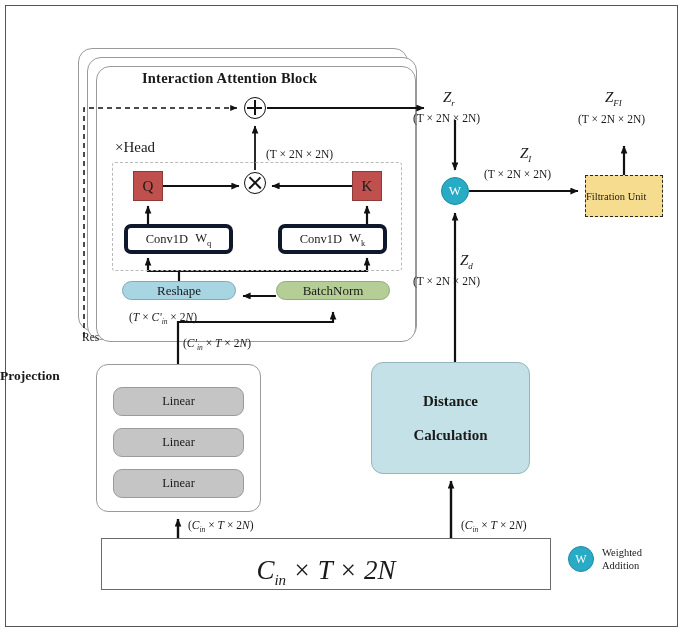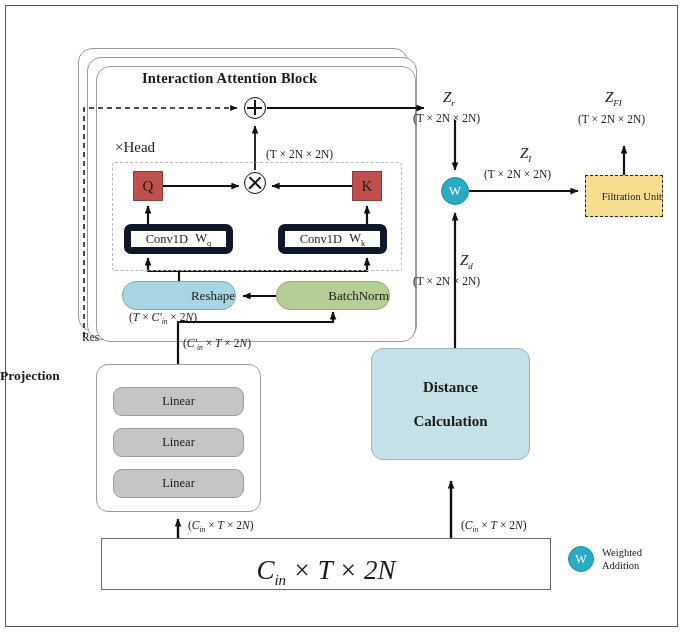--- a/index.html
+++ b/index.html
@@ -47,33 +47,33 @@
     border:1px solid #8d3b38;box-sizing:border-box;
     display:flex;align-items:center;justify-content:center;
     color:#1b1b1b;font-size:15px;
   }
   .q-box{left:133px;top:171px;}
   .k-box{left:352px;top:171px;}
 
   
   .conv{
     position:absolute;width:109px;height:30px;background:#fff;
-    border:7px solid #0f172a;border-radius:7px;box-sizing:border-box;
+    border:4px solid #0f172a;border-radius:7px;box-sizing:border-box;
     display:flex;align-items:center;justify-content:center;gap:7px;
     font-size:12.5px;white-space:nowrap;
   }
   .conv-q{left:124px;top:224px;}
   .conv-k{left:278px;top:224px;}
   .conv .sub{font-size:12.5px;}
   .conv .sub sub{font-size:8.5px;}
 
   
   .pillbox{
-    position:absolute;height:29px;border-radius:14px;box-sizing:border-box;
-    display:flex;align-items:center;justify-content:flex-end;
+    position:absolute;height:19px;border-radius:14px;box-sizing:border-box;
+    display:flex;align-items:center;justify-content:center;
     font-size:13px;border:1px solid #7f9aa5;white-space:nowrap;
   }
   .reshape{left:122px;top:281px;width:114px;background:#a8d5e2;border-color:#7fa9b8;}
   .batchnorm{left:276px;top:281px;width:114px;background:#b5ce96;border-color:#93ab78;}
 
   
   .proj-card{
     position:absolute;left:96px;top:364px;width:165px;height:148px;
     border:1px solid #9a9a9a;border-radius:12px;background:#fff;box-sizing:border-box;
   }
@@ -83,21 +83,21 @@
   }
   .linear{
     position:absolute;left:113px;width:131px;height:29px;background:#c5c5c5;
     border:1px solid #9b9b9b;border-radius:9px;box-sizing:border-box;
     display:flex;align-items:center;justify-content:center;font-size:12.5px;
   }
   .lin1{top:387px;} .lin2{top:428px;} .lin3{top:469px;}
 
   
   .dist-box{
-    position:absolute;left:371px;top:348px;width:159px;height:112px;
+    position:absolute;left:371px;top:362px;width:159px;height:112px;
     background:#c3e1e6;border:1px solid #93b7bd;border-radius:12px;box-sizing:border-box;
     display:flex;flex-direction:column;align-items:center;justify-content:center;gap:17px;
     font-size:15px;font-weight:bold;
   }
 
   
   .input-bar{
     position:absolute;left:101px;top:538px;width:450px;height:52px;
     background:#fff;border:1px solid #6a6a6a;box-sizing:border-box;
     display:flex;align-items:flex-end;justify-content:center;
@@ -111,21 +111,21 @@
     background:#29abc5;border:1px solid #1c8da3;box-sizing:border-box;
     display:flex;align-items:center;justify-content:center;
     font-size:13px;color:#fff;
   }
   .w-main{left:441px;top:177px;}
 
   
   .filt-box{
     position:absolute;left:585px;top:175px;width:78px;height:42px;
     background:#f6dc8e;border:1.7px dashed #262626;box-sizing:border-box;
-    display:flex;align-items:center;justify-content:flex-end;
+    display:flex;align-items:center;justify-content:flex-start;
     font-size:10.5px;white-space:nowrap;
   }
 
   
   .op{
     position:absolute;width:22px;height:22px;border-radius:50%;
     border:1.6px solid #111;background:#fff;box-sizing:border-box;
   }
   .op::before,.op::after{content:"";position:absolute;background:#111;}
   .op-plus::before{left:50%;top:2px;width:1.6px;height:14.8px;margin-left:-.8px;}

